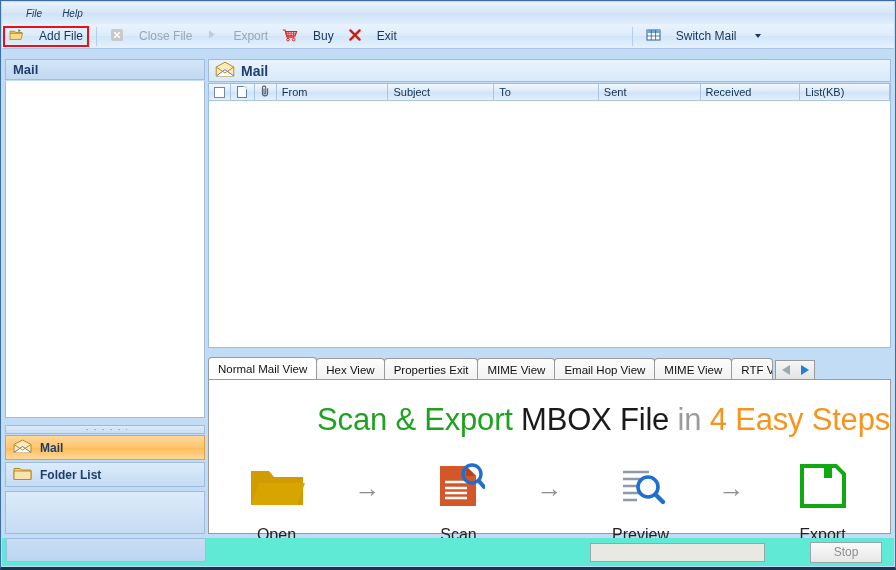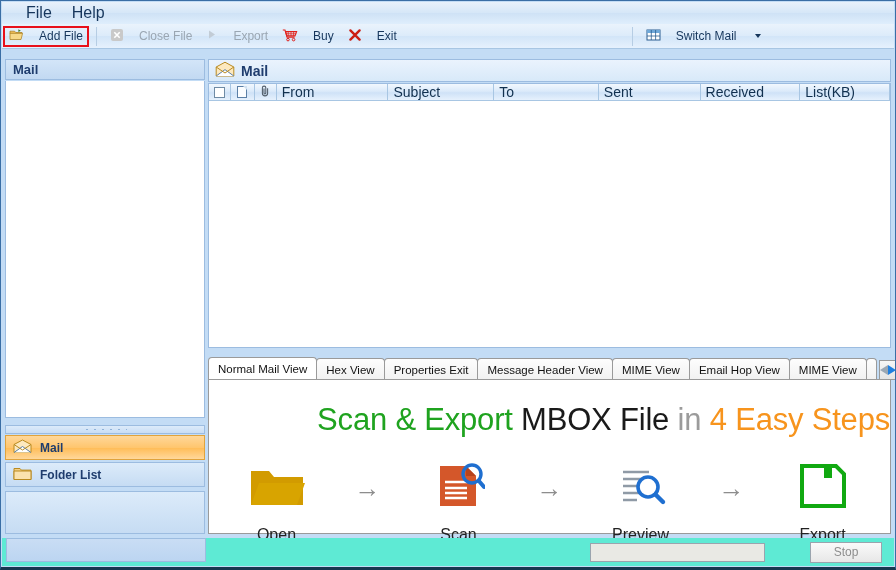--- a/index.html
+++ b/index.html
@@ -20,21 +20,21 @@
     overflow: hidden;
   }
 
   
   .menubar {
     position: absolute; left: 1px; top: 1px; right: 1px; height: 22px;
     background: linear-gradient(to bottom, #e8f1fb 0%, #d6e7f8 48%, #cfe2f6 52%, #dfeefc 100%);
     display: flex; align-items: center; padding-left: 14px;
   }
   .menuitem {
-    font-size: 16px; color: #16365c; padding: 2px 10px; cursor: default;
+    font-size: 10px; color: #16365c; padding: 2px 10px; cursor: default; font-style: italic;
   }
 
   
   .toolbar {
     position: absolute; left: 1px; top: 23px; right: 1px; height: 25px;
     background: linear-gradient(to bottom, #eaf3fc 0%, #dcebfa 50%, #d2e5f8 51%, #e6f1fd 100%);
     border-bottom: 1px solid #a8c6e3;
     display: flex; align-items: center;
   }
   .tbtn {
@@ -119,21 +119,21 @@
     font-size: 14px; font-weight: bold; color: #1f3d6e;
   }
   .grid {
     position: absolute; top: 24px; left: 0; right: 0; height: 265px;
     border: 1px solid #9cbce0; background: #fff;
   }
   .grid-head {
     display: flex; height: 17px;
     background: linear-gradient(to bottom,#f2f8fe 0%, #dbeafa 45%, #cfe2f7 55%, #e6f1fd 100%);
     border-bottom: 1px solid #a8c6e3;
-    font-size: 14px; color: #11304f;
+    font-size: 11px; color: #11304f;
   }
   .gh {
     display: flex; align-items: center; padding-left: 5px;
     border-right: 1px solid #a8c6e3; height: 100%;
     white-space: nowrap; overflow: hidden;
   }
   .gh.icocol { justify-content: center; padding-left: 0; }
   .chkbox {
     width: 11px; height: 11px; background: #fff;
     border: 1px solid #6f8ba5;
@@ -374,21 +374,20 @@
         <div class="gh" style="width:100px">Received</div>
         <div class="gh" style="width:90px">List(KB)</div>
       </div>
       <div></div>
     </div>
 
     <div class="tabstrip">
       <div class="tab active">Normal Mail View</div>
       <div class="tab">Hex View</div>
       <div class="tab">Properties Exit</div>
-      <div class="tab">Message Header View</div>
       <div class="tab">MIME View</div>
       <div class="tab">Email Hop View</div>
       <div class="tab">MIME View</div>
       <div class="tab clipped">RTF Vi</div>
       <div class="tabnav">
         <span class="arr arr-l"></span>
         <span class="arr arr-r"></span>
       </div>
     </div>
 

